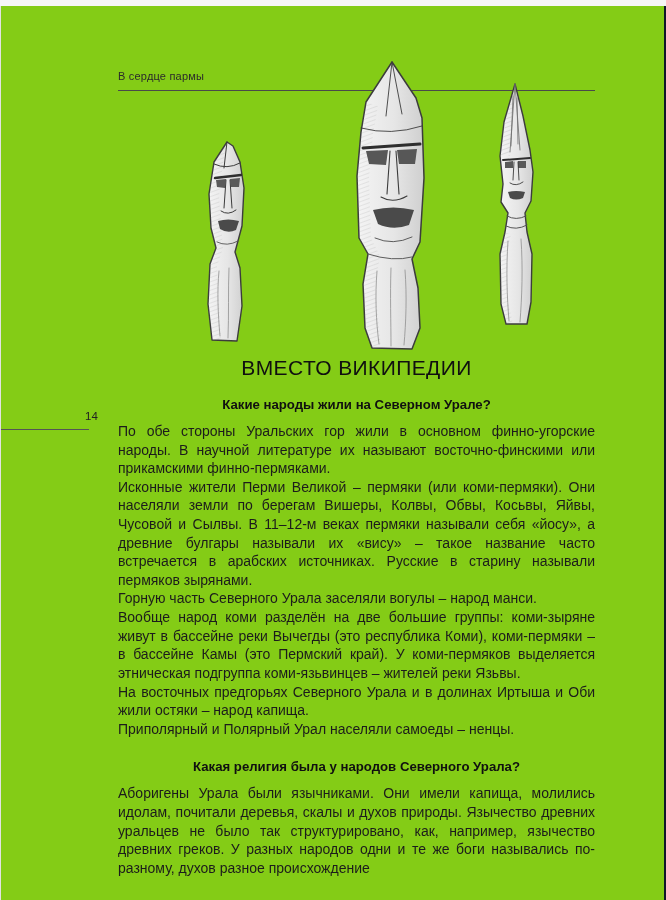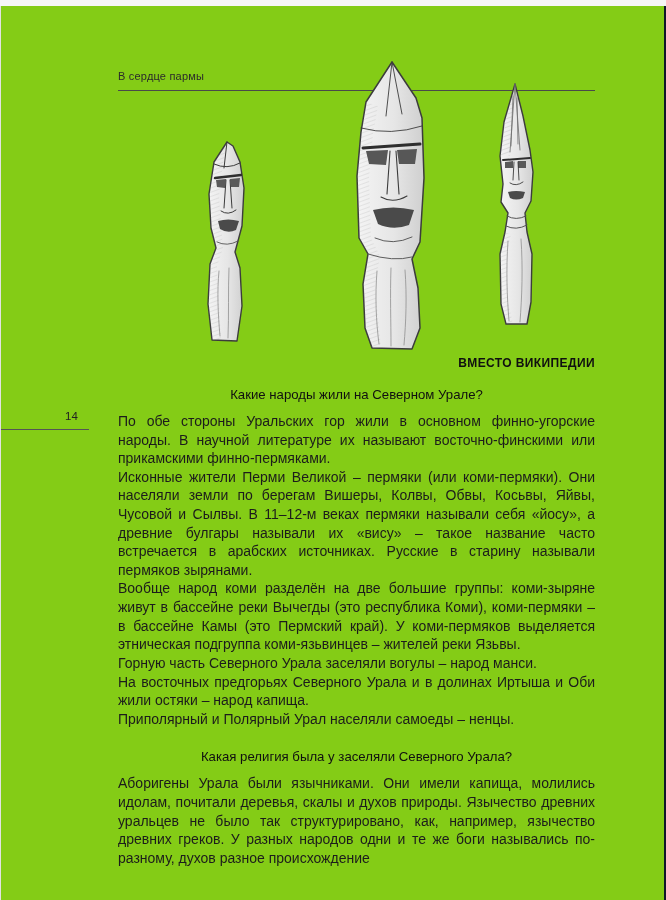--- a/index.html
+++ b/index.html
@@ -9,32 +9,32 @@
     position:relative; width:666px; height:900px; margin:6px auto;
     background:#84cc16; overflow:hidden;
     border-left:1px solid #e2e2e2; border-right:2px solid #0f172a;
   }
   
   .running-header { position:absolute; left:117px; top:60px; width:477px; }
   .header-text { font-size:11px; color:#2b2b2b; letter-spacing:.2px; }
   .header-rule { margin-top:6px; height:1px; background:#4a4a4a; }
   
   .margin-pagenum { position:absolute; left:0; top:404px; }
-  .pagenum { display:block; padding-left:64px; font-size:11.5px; color:#222; }
+  .pagenum { display:block; padding-left:84px; font-size:11.5px; color:#222; }
   .pagenum-rule { margin-top:7px; width:88px; height:1px; background:#555; }
   
   .illustration { position:absolute; left:150px; top:50px; width:430px; height:300px; }
   
   .content { position:absolute; left:117px; top:350px; width:477px; color:#1c1c1c; }
   .title {
-    text-align:right; font-size:12px; font-weight:bold;
+    text-align:center; font-size:21px; font-weight:normal;
     letter-spacing:.4px; color:#101010; margin-bottom:17px;
   }
   .section-heading {
-    text-align:center; font-size:13.2px; font-weight:normal;
+    text-align:center; font-size:13.2px; font-weight:bold;
     color:#101010; margin-bottom:10px;
   }
   .section-heading.second { margin-top:21px; }
   .content p {
     font-size:14px; line-height:1.33; text-align:justify;
     color:#1c1c1c;
   }
 </style>
 </head>
 <body>
@@ -105,22 +105,22 @@
       </g>
     </svg>
   </div>
 
   <div class="content">
     <h1 class="title">ВМЕСТО ВИКИПЕДИИ</h1>
 
     <h2 class="section-heading">Какие народы жили на Северном Урале?</h2>
     <p>По обе стороны Уральских гор жили в основном финно-угорские народы. В научной литературе их называют восточно-финскими или прикамскими финно-пермяками.</p>
     <p>Исконные жители Перми Великой – пермяки (или коми-пермяки). Они населяли земли по берегам Вишеры, Колвы, Обвы, Косьвы, Яйвы, Чусовой и Сылвы. В 11–12-м веках пермяки называли себя «йосу», а древние булгары называли их «вису» – такое название часто встречается в арабских источниках. Русские в старину называли пермяков зырянами.</p>
+    <p>Горную часть Северного Урала заселяли вогулы – народ манси.</p>
     <p>Вообще народ коми разделён на две большие группы: коми-зыряне живут в бассейне реки Вычегды (это республика Коми), коми-пермяки – в бассейне Камы (это Пермский край). У коми-пермяков выделяется этническая подгруппа коми-язьвинцев – жителей реки Язьвы.</p>
-    <p>Горную часть Северного Урала заселяли вогулы – народ манси.</p>
     <p>На восточных предгорьях Северного Урала и в долинах Иртыша и Оби жили остяки – народ капища.</p>
     <p>Приполярный и Полярный Урал населяли самоеды – ненцы.</p>
 
-    <h2 class="section-heading second">Какая религия была у заселяли Северного Урала?</h2>
+    <h2 class="section-heading second">Какая религия была у народов Северного Урала?</h2>
     <p>Аборигены Урала были язычниками. Они имели капища, молились идолам, почитали деревья, скалы и духов природы. Язычество древних уральцев не было так структурировано, как, например, язычество древних греков. У разных народов одни и те же боги назывались по-разному, духов разное происхождение</p>
   </div>
 
 </div>
 
 </body></html>

